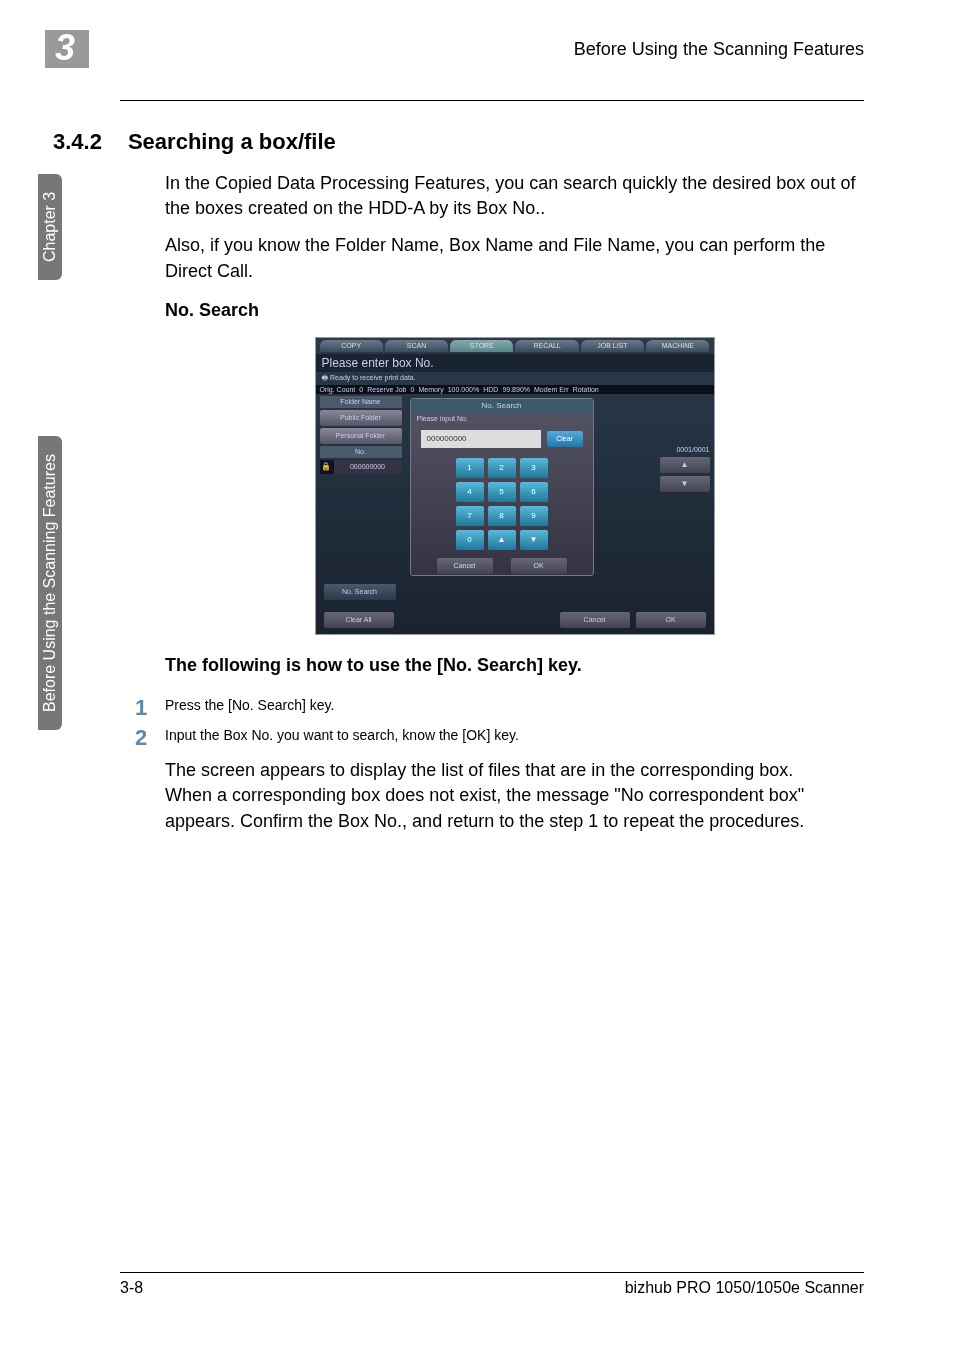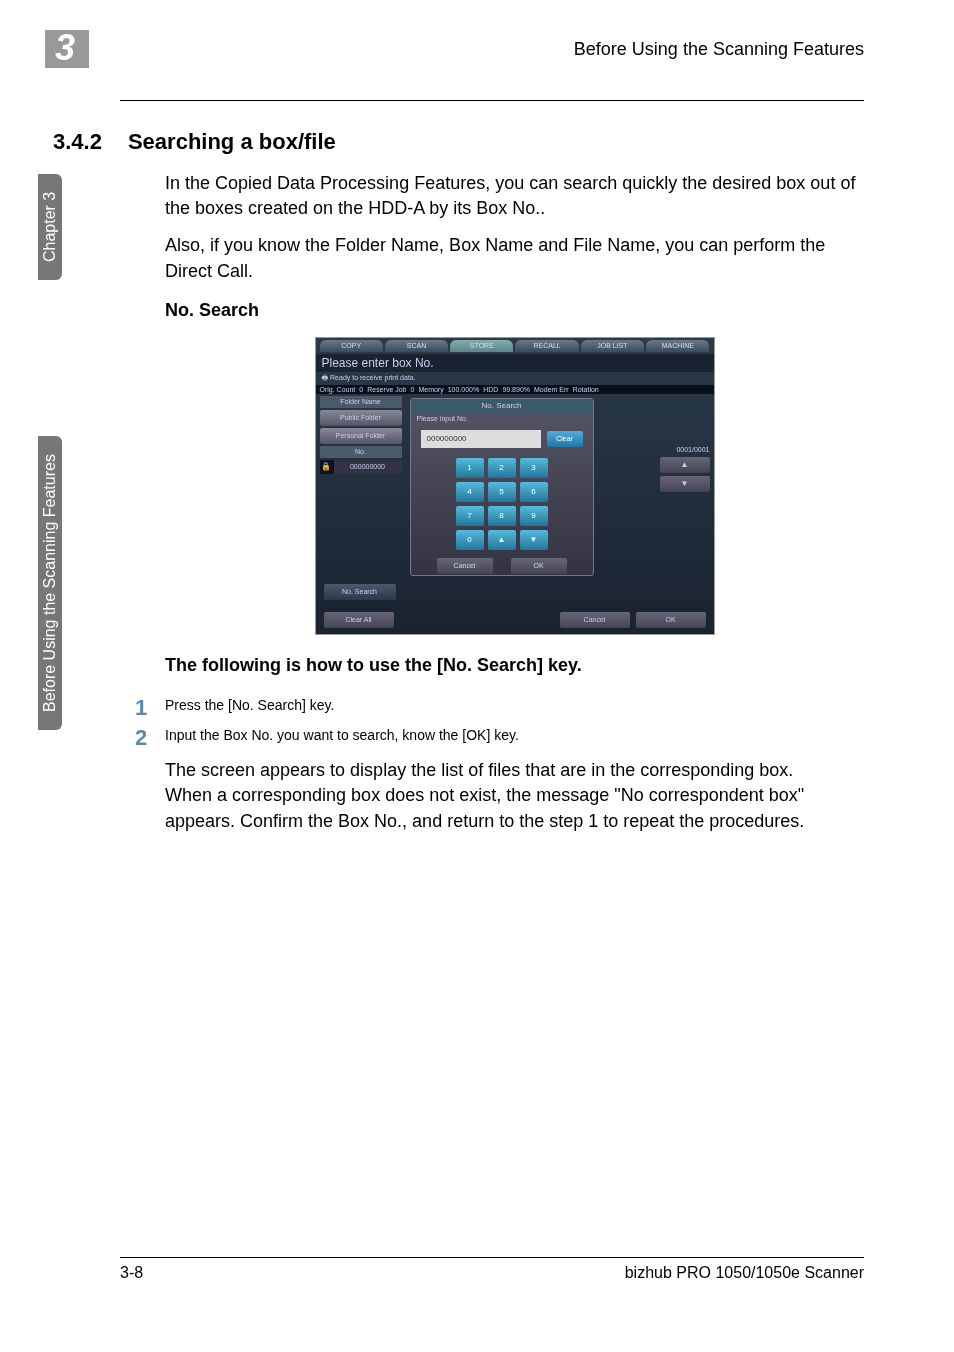--- a/index.html
+++ b/index.html
@@ -387,21 +387,21 @@
       color: #fff;
       font-size: 16px;
       padding: 3px 18px;
       white-space: nowrap;
       border-radius: 0 0 6px 6px;
       margin-left: 10px;
     }
 
     .footer {
       position: absolute;
-      bottom: 70px;
+      bottom: 55px;
       left: 120px;
       right: 90px;
       border-top: 1px solid #000;
       padding-top: 6px;
       display: flex;
       justify-content: space-between;
       font-size: 16px;
     }
   </style>
 </head>

